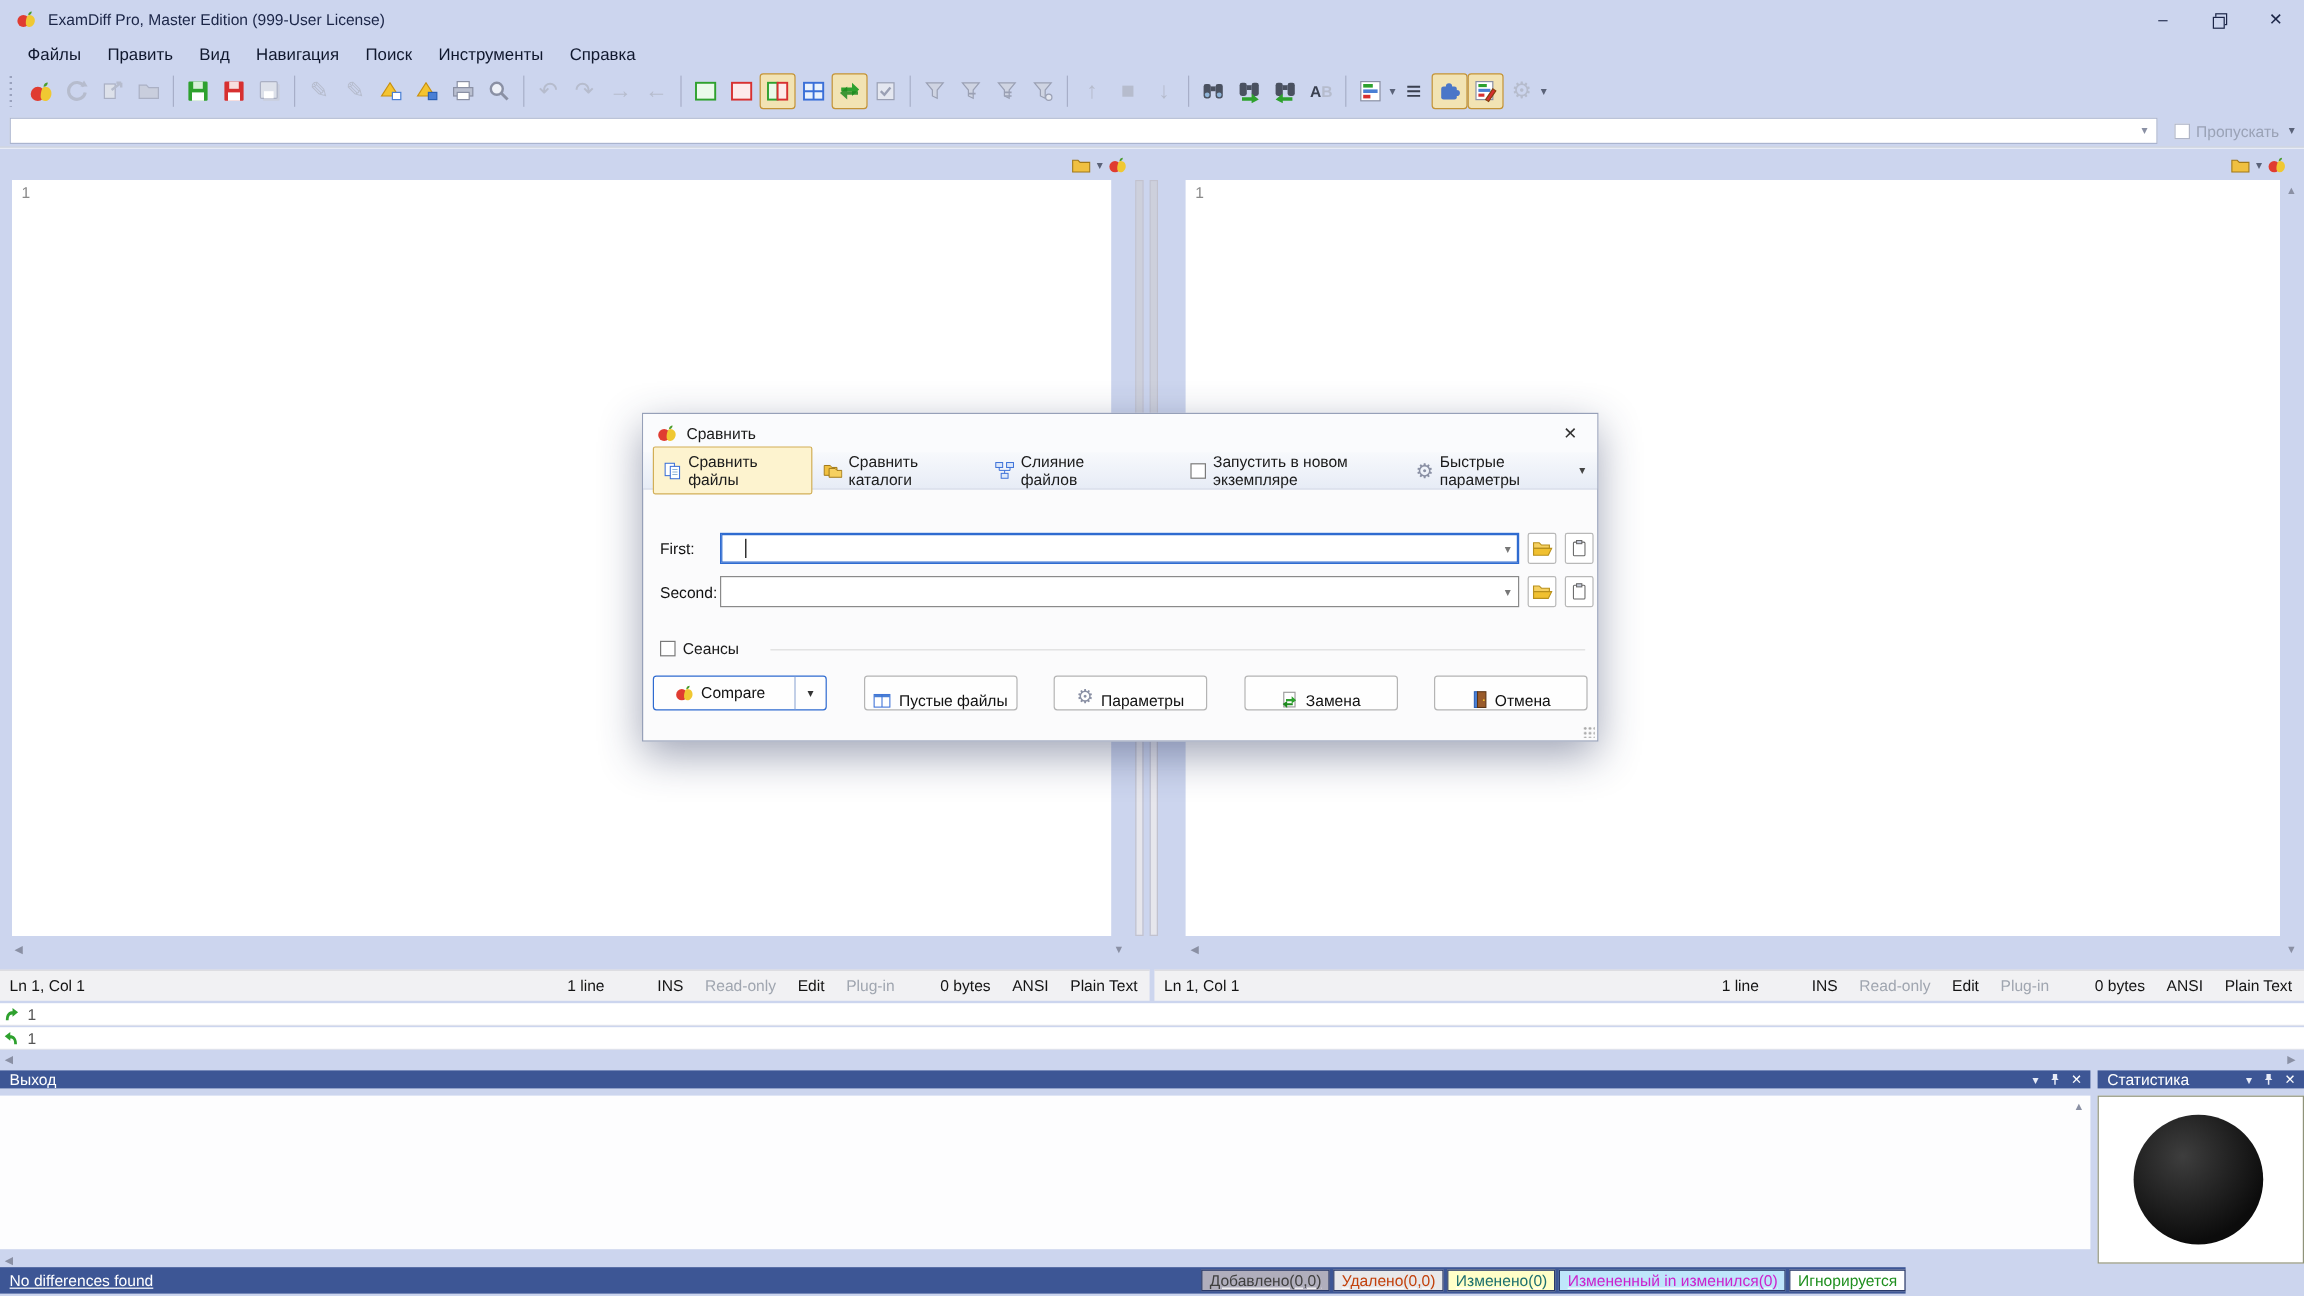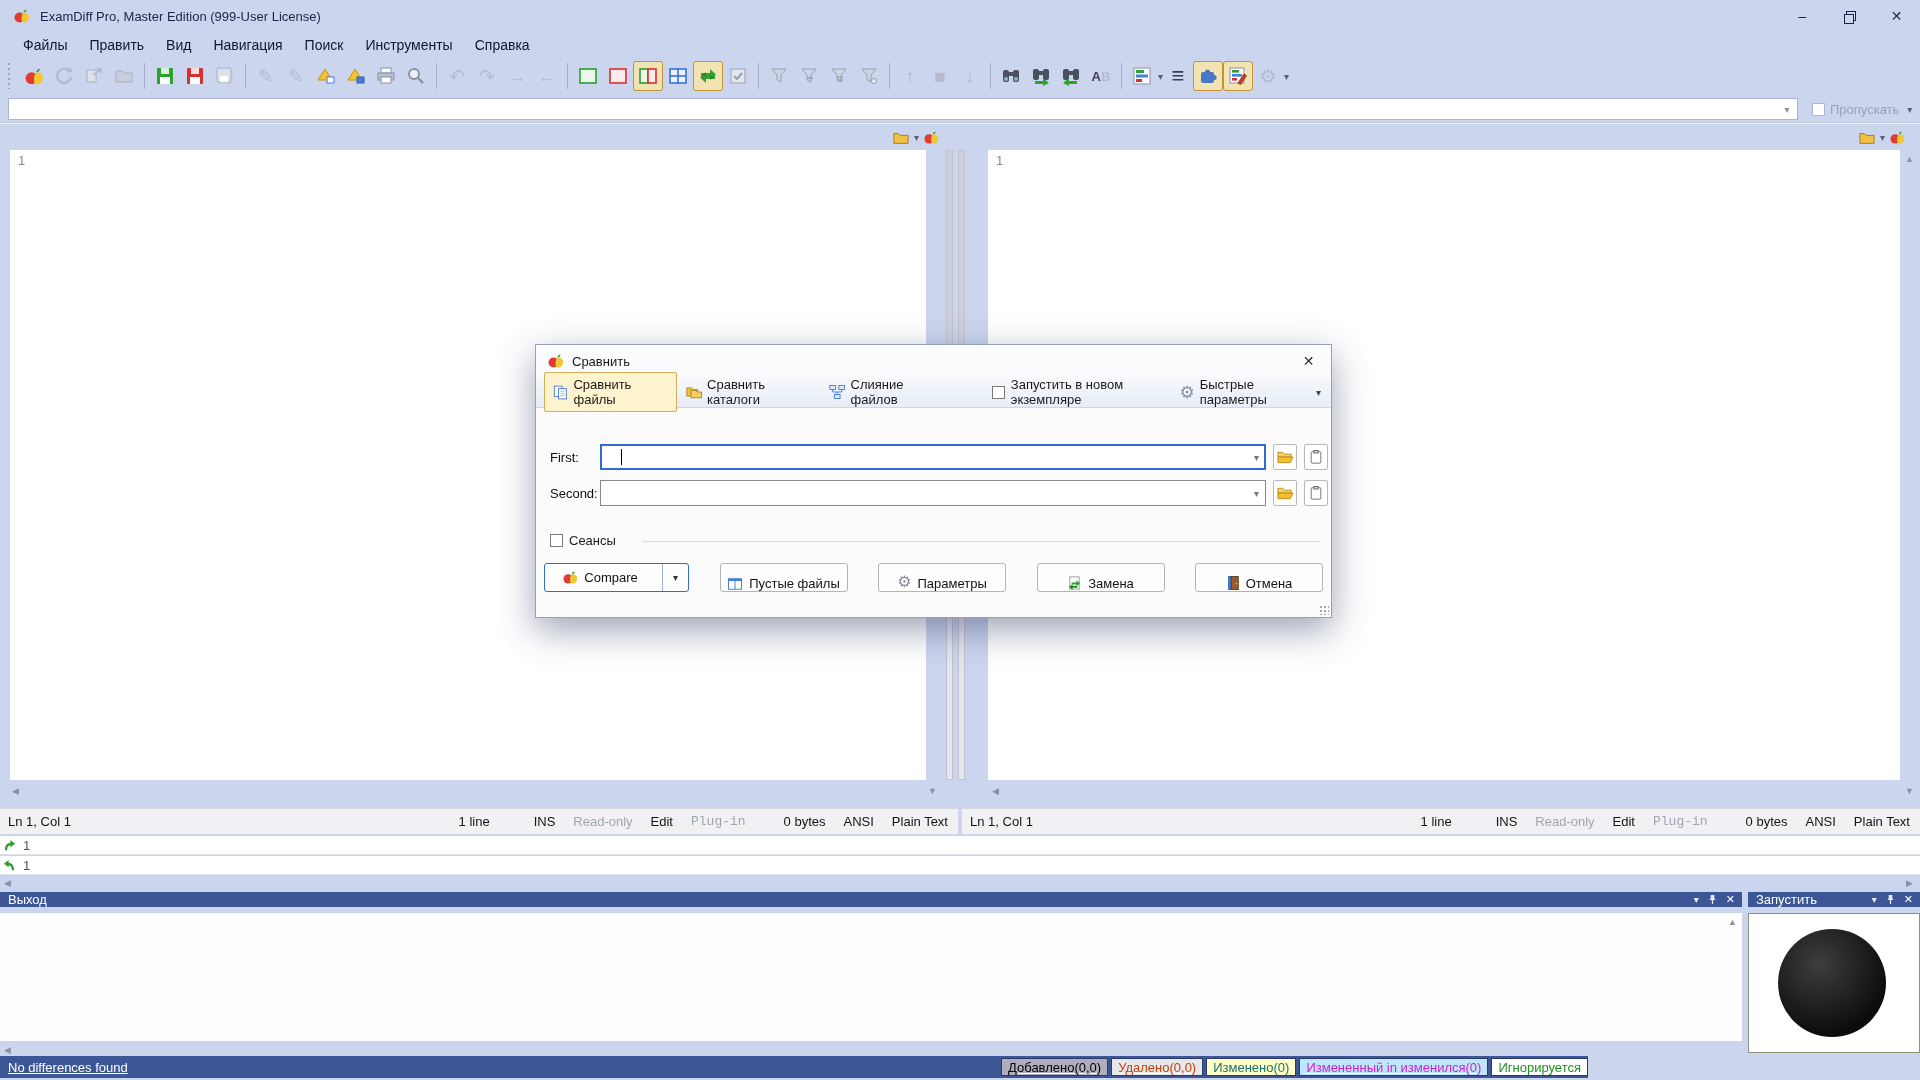--- a/index.html
+++ b/index.html
@@ -45,42 +45,42 @@
   .editor { position:absolute; top:150px; background:#fff; }
   .editor .lnum { position:absolute; left:8px; top:3px; color:#8a8a8a; font-size:13px; }
   .map { position:absolute; top:150px; width:7px; height:630px; background:linear-gradient(to bottom,#cdd0dc 0 34%, #e6e6ec 34%); border:1px solid #c2c2ce; }
   .sarr { position:absolute; color:#8a90a4; font-size:9px; }
 
   
   .pstatus { position:absolute; top:808px; height:26px; background:#f1f1f3; border-top:1px solid #d8d8dc; display:flex; align-items:center; font-size:13px; color:#141414; }
   .pstatus .pos { margin-left:8px; }
   .pstatus .rgroup { margin-left:auto; display:flex; gap:18px; margin-right:10px; align-items:center; }
   .dim { color:#a0a6b0; }
-  .sp36 { margin-right:26px; } .sp28 { margin-right:20px;font-family:Liberation Mono, monospace; }
+  .sp36 { margin-right:26px; } .sp28 { margin-right:20px; }
 
   
   .mrow { position:absolute; left:0; width:1920px; height:19px; background:#fff; border-bottom:1px solid #dfe2ec; display:flex; align-items:center; color:#555; }
   .mrow .num { margin-left:7px; }
   .bscroll { position:absolute; top:874px; left:0; width:1920px; height:16px; }
 
   
   .phdr { position:absolute; top:892px; height:15px; background:#3d5695; color:#fff; display:flex; align-items:center; font-size:13px; }
   .phdr .ptitle { margin-left:8px; }
   .phdr .picons { margin-left:auto; display:flex; align-items:center; gap:9px; margin-right:7px; }
   .phdr .pg { font-size:10px; color:#e8ecf8; }
   .obody { position:absolute; top:913px; left:0; width:1742px; height:128px; background:#fdfdfe; }
   .sbody { position:absolute; top:913px; left:1748px; width:172px; height:140px; background:#fff; border:1px solid #8f937a; }
   .pie { position:absolute; left:1778px; top:929px; width:108px; height:108px; border-radius:50%; background:radial-gradient(circle at 38% 32%, #3e3e3e, #0c0c0c 72%); }
 
   
   .statusbar { position:absolute; top:1056px; left:0; width:1588px; height:22px; background:#3d5695; display:flex; align-items:center; color:#fff;text-decoration:underline; }
   .statusbar .msg { margin-left:8px; }
   .badges { margin-left:auto; display:flex; gap:3px; }
   .badge { height:18px; display:flex; align-items:center; padding:0 6px; font-size:13px; white-space:nowrap; border:1px solid #2a3a6a; }
-  .badge:nth-child(1) { background:#b0aebc; color:#000000; }
+  .badge:nth-child(1) { background:#b0aebc; color:#404040; }
   .badge:nth-child(2) { background:#e8e8ea; color:#c2410c; }
   .badge:nth-child(3) { background:#ffffc8; color:#1d6f6f; }
   .badge:nth-child(4) { background:#bfe6fb; color:#cc22cc; }
   .badge:nth-child(5) { background:#ffffff; color:#1f8f1f; }
 
   
   .dialog { position:absolute; left:535px; top:344px; width:797px; height:274px; background:#fbfbfc; border:1px solid #96a0b8; box-shadow:0 12px 34px rgba(40,50,90,.45); }
   .dtitle { height:32px; display:flex; align-items:center; background:#fafbfd; }
   .dtitle .logo { margin-left:12px; display:flex; }
   .dtitle .dtext { margin-left:8px; color:#1a1a1a; }
@@ -478,21 +478,21 @@
       </svg>
     <span style="font-size:11px;">✕</span>
   </span>
 </div>
 <div class="obody">
   <span class="sarr" style="left:1728px;top:4px;">▲</span>
 </div>
 <span class="sarr" style="left:4px;top:1045px;">◀</span>
 
 <div class="phdr" style="left:1748px;width:172px;">
-  <span class="ptitle">Запустить</span>
+  <span class="ptitle">Статистика</span>
   <span class="picons">
     <span class="pg">▾</span>
     <svg width="9" height="11" viewBox="0 0 10 12">
         <path d="M3 1 h4 v4 l1.5 1.5 h-7 L3 5 Z" fill="#e8ecf8"></path>
         <line x1="5" y1="6.5" x2="5" y2="11" stroke="#e8ecf8" stroke-width="1.4"></line>
       </svg>
     <span style="font-size:11px;">✕</span>
   </span>
 </div>
 <div class="sbody"></div>

